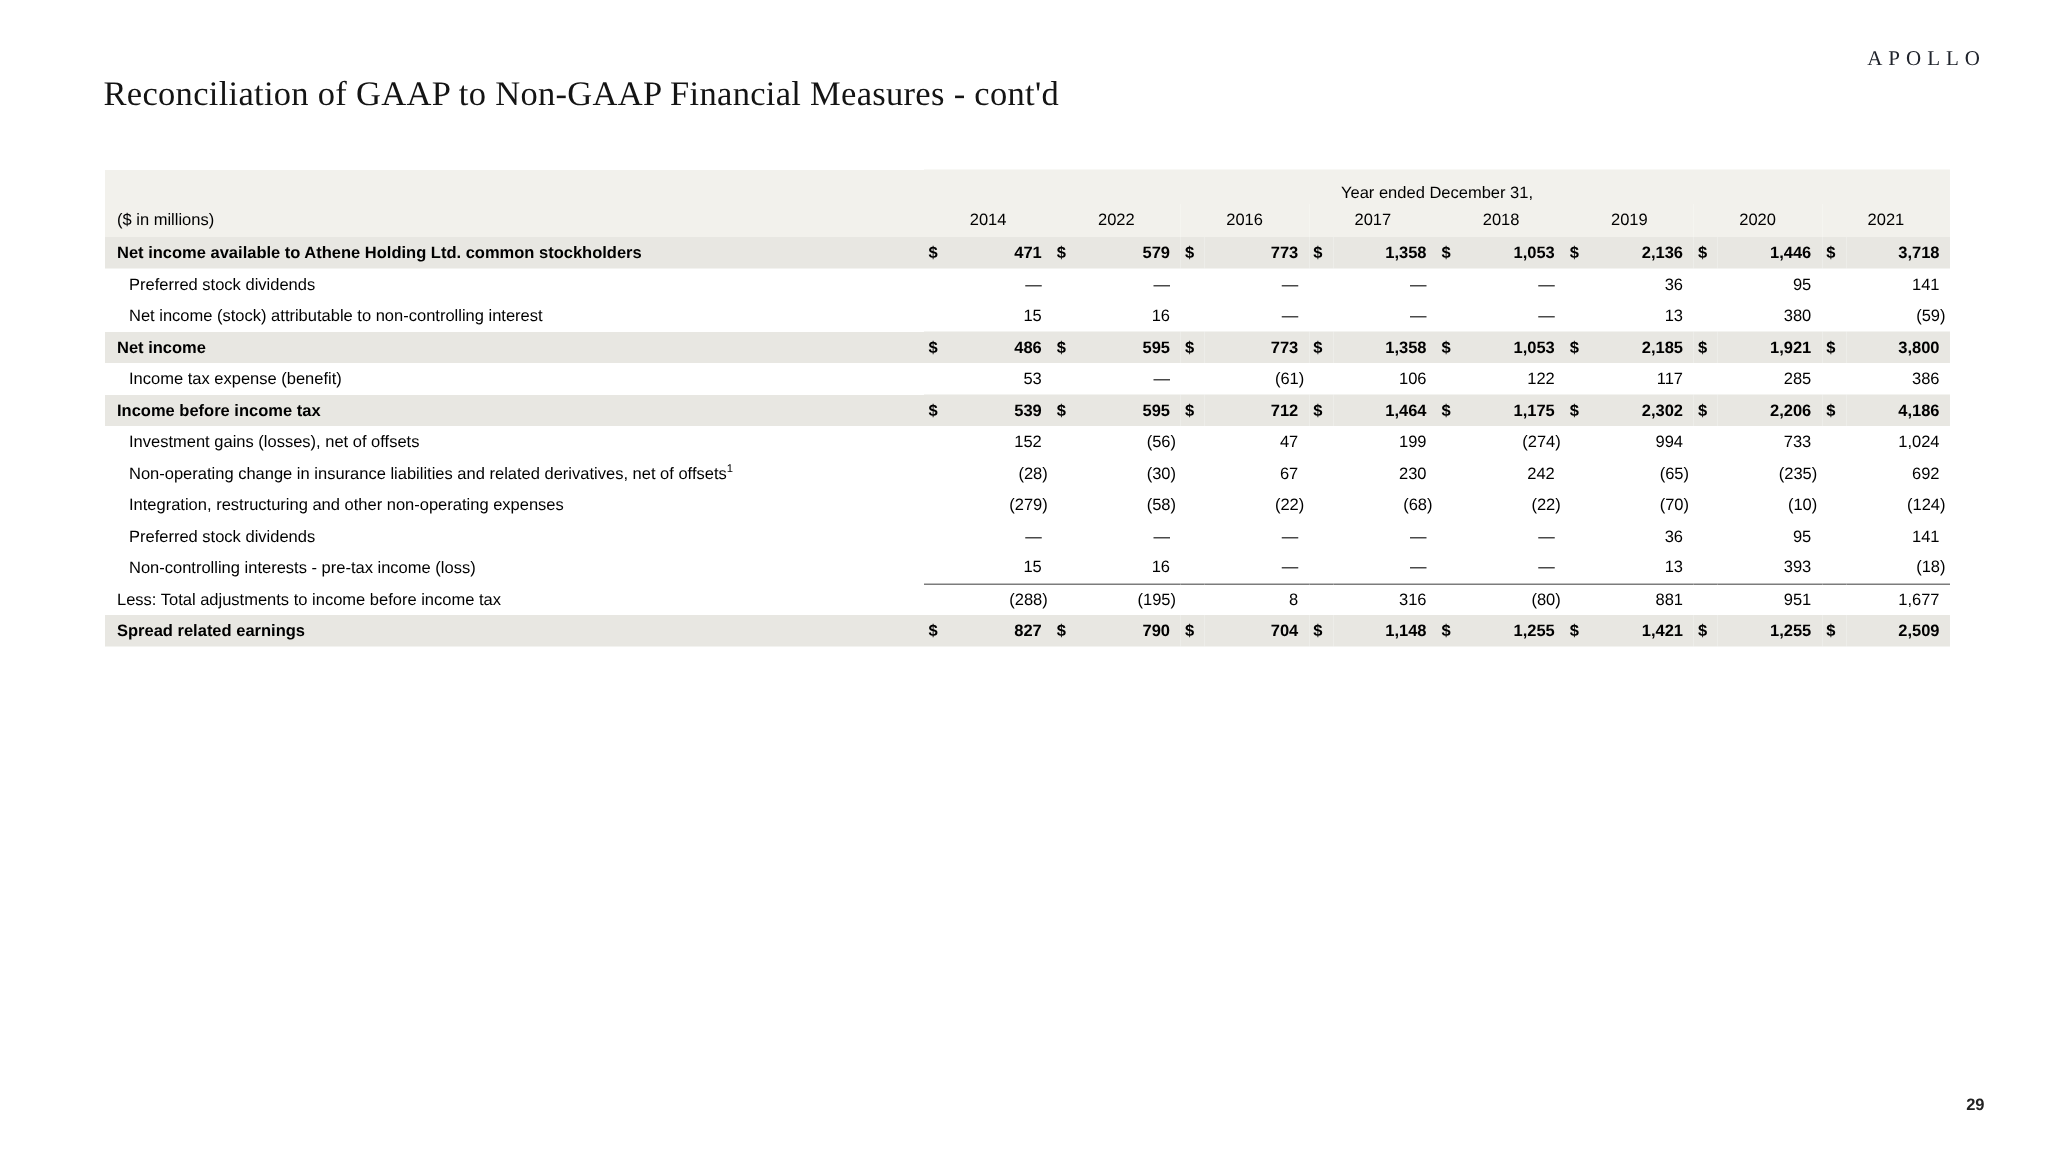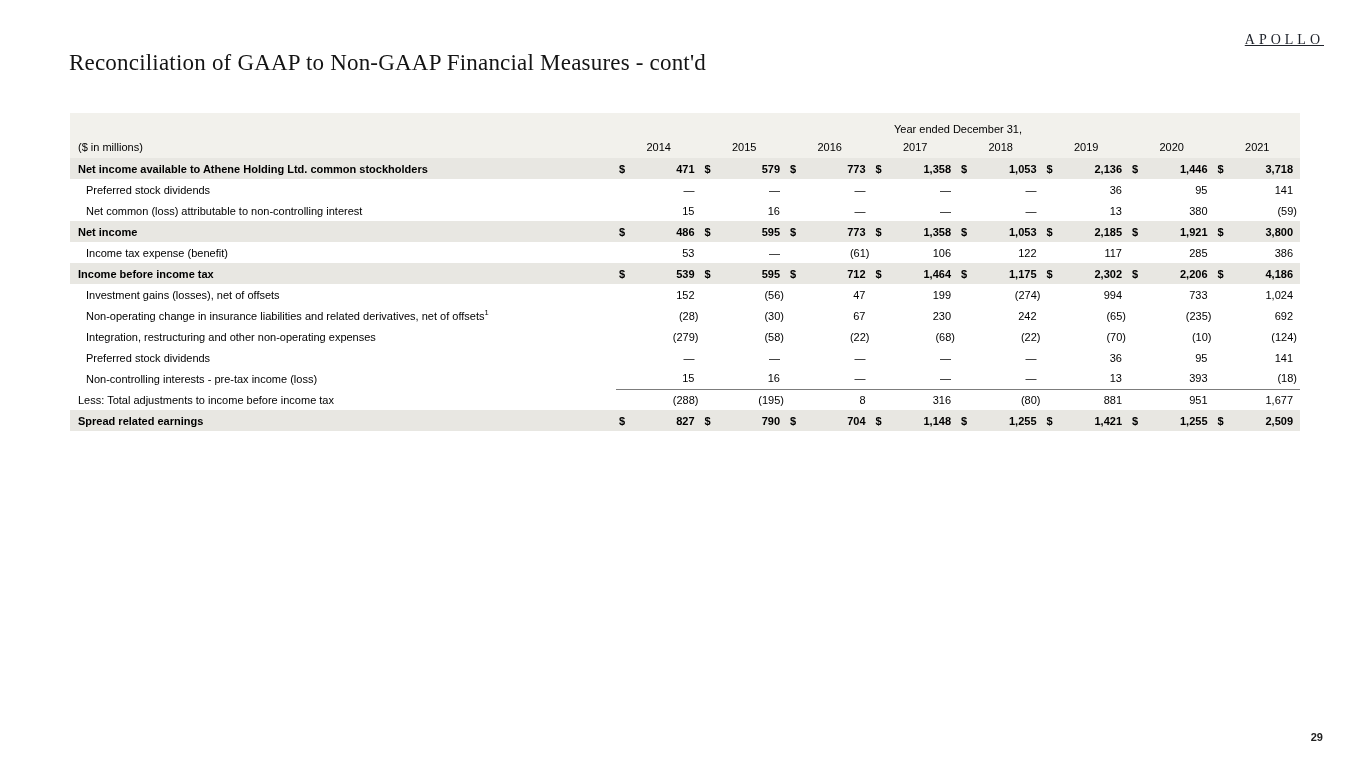--- a/index.html
+++ b/index.html
@@ -16,21 +16,20 @@
     overflow: hidden;
   }
   .slide { position: relative; width: 1365px; height: 768px; }
 
   .logo {
     position: absolute; top: 32px; right: 41px;
     font-family: "Liberation Serif", serif;
     font-size: 14px; font-weight: 400;
     letter-spacing: 4px;
     color: #20242c;
-    text-decoration: underline;
   }
   .title {
     position: absolute; left: 69px; top: 50px; margin: 0;
     font-family: "Liberation Serif", serif;
     font-weight: 400;
     font-size: 23px;
     letter-spacing: 0.2px;
     color: #141414;
     white-space: nowrap;
   }
@@ -105,21 +104,21 @@
         <col class="c-val">
     </colgroup>
     <thead>
       <tr class="hdr1">
         <td class="lbl"></td>
         <td class="group-hdr" colspan="16">Year ended December 31,</td>
       </tr>
       <tr class="hdr2" id="years-row">
         <td class="lbl">($ in millions)</td>
       <td colspan="2" class="year">2014</td>
-          <td colspan="2" class="year">2015</td>
+          <td colspan="2" class="year">2022</td>
           <td colspan="2" class="year">2016</td>
           <td colspan="2" class="year">2017</td>
           <td colspan="2" class="year">2018</td>
           <td colspan="2" class="year">2019</td>
           <td colspan="2" class="year">2020</td>
           <td colspan="2" class="year">2021</td>
         </tr>
     </thead>
     <tbody id="table-body">
         <tr class="row-total">
@@ -154,21 +153,21 @@
           <td class="dollar num"></td>
           <td class="val num">—</td>
           <td class="dollar num"></td>
           <td class="val num">36</td>
           <td class="dollar num"></td>
           <td class="val num">95</td>
           <td class="dollar num"></td>
           <td class="val num">141</td>
         </tr>
         <tr class="row-item">
-          <td class="lbl indent">Net common (loss) attributable to non-controlling interest</td>
+          <td class="lbl indent">Net income (stock) attributable to non-controlling interest</td>
           <td class="dollar num"></td>
           <td class="val num">15</td>
           <td class="dollar num"></td>
           <td class="val num">16</td>
           <td class="dollar num"></td>
           <td class="val num">—</td>
           <td class="dollar num"></td>
           <td class="val num">—</td>
           <td class="dollar num"></td>
           <td class="val num">—</td>

